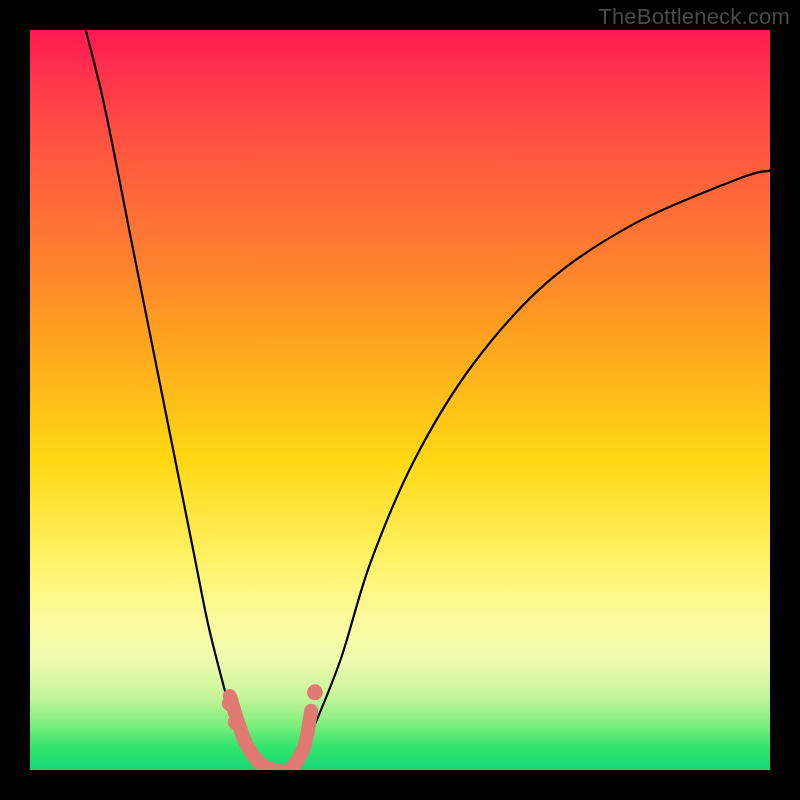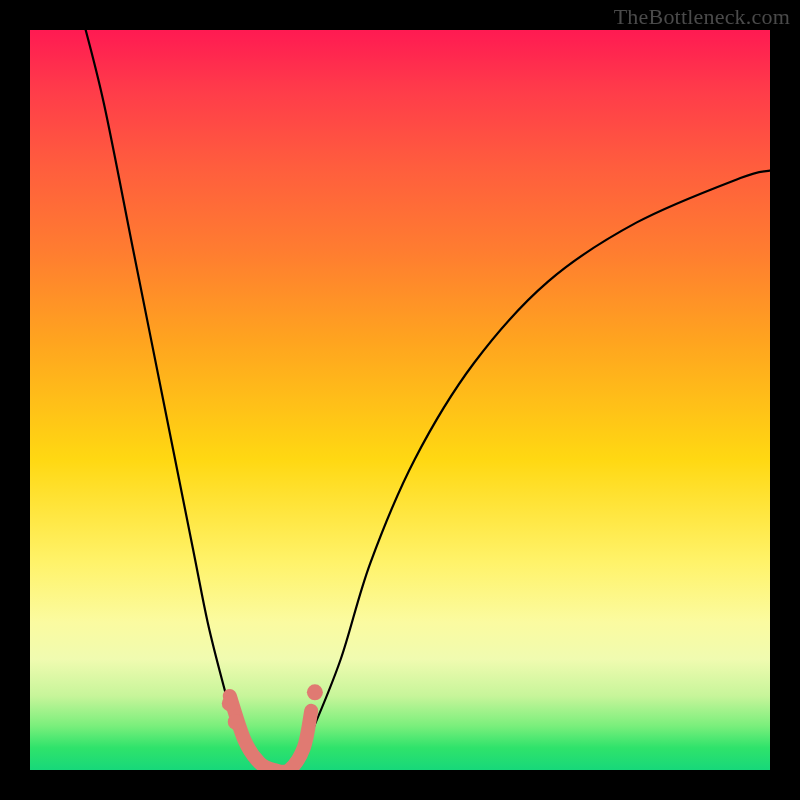--- a/index.html
+++ b/index.html
@@ -9,21 +9,20 @@
     height: 800px;
     background: #000;
     font-family: Arial, Helvetica, sans-serif;
     overflow: hidden;
   }
   .frame {
     position: relative;
     width: 800px;
     height: 800px;
     background: #000;
-    font-family: Liberation Serif, serif;
   }
   .watermark {
     position: absolute;
     top: 4px;
     right: 10px;
     color: #4a4a4a;
     font-size: 22px;
     font-weight: 500;
     z-index: 10;
     letter-spacing: 0.2px;

